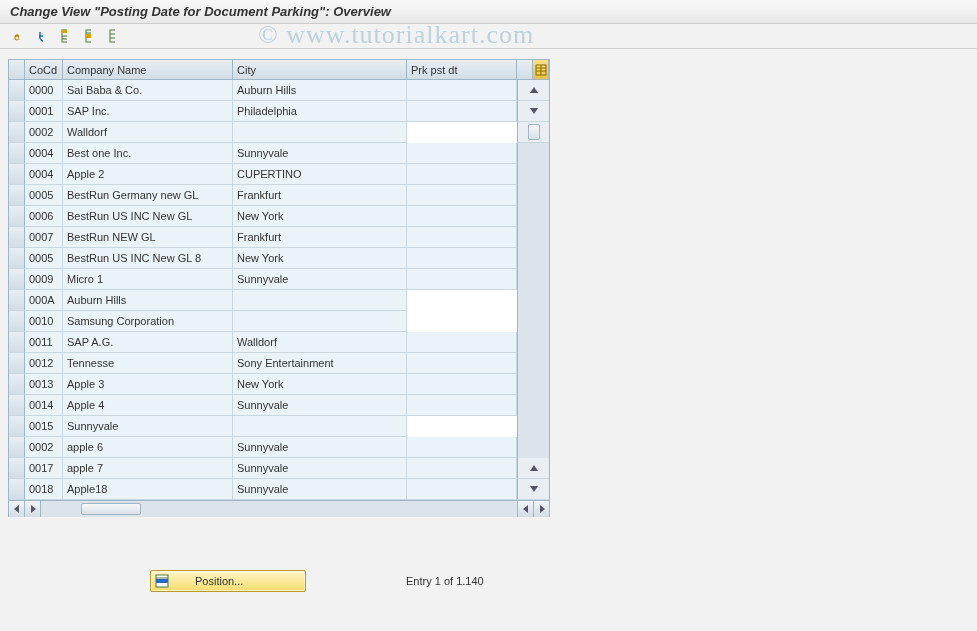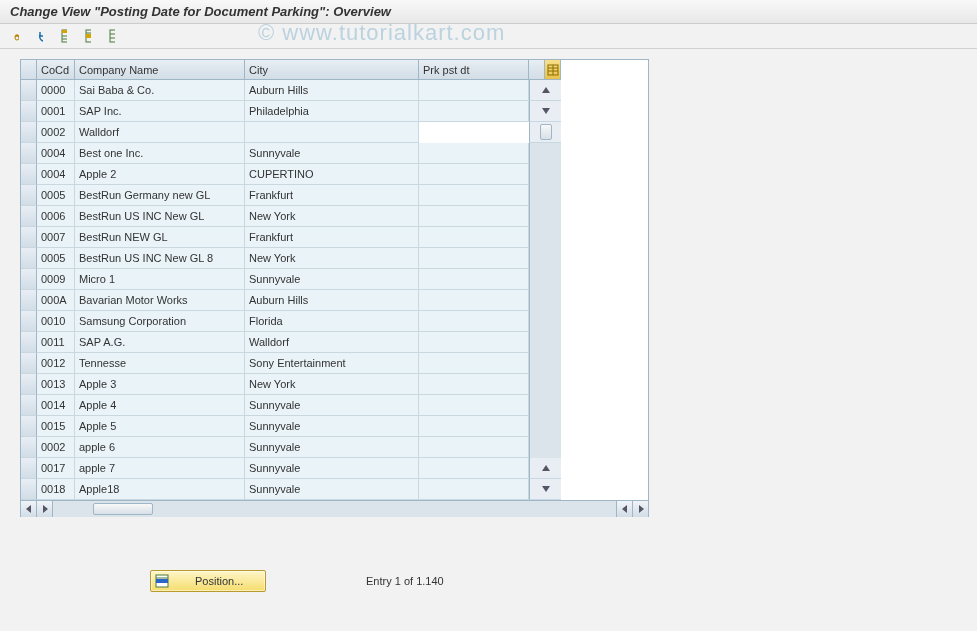--- a/index.html
+++ b/index.html
@@ -38,30 +38,30 @@
     display: flex;
     align-items: center;
     justify-content: center;
     cursor: pointer;
     border-radius: 2px;
   }
   .watermark {
     position: absolute;
     top: 20px;
     left: 258px;
-    font-size: 22px;
+    font-size: 26px;
     color: rgba(120,170,200,0.45);
-    font-family: Liberation Sans, sans-serif;
+    font-family: Liberation Serif, serif;
     letter-spacing: 1px;
     pointer-events: none;
     z-index: 5;
   }
   .table-container {
-    margin: 10px 8px 0 20px;
-    width: 629px;
+    margin: 10px 8px 0 8px;
+    width: 542px;
     border: 1px solid #9fb6c6;
     background: #fff;
     position: relative;
   }
   .grid {
     display: grid;
     grid-template-columns: 16px 38px 170px 174px 110px 16px 16px;
   }
   .hdr {
     background: linear-gradient(#e8eef4, #d2dde6);
@@ -154,21 +154,21 @@
     position: absolute;
     left: 0;
     right: 0;
     top: 570px;
     display: flex;
     align-items: center;
     gap: 100px;
     padding-left: 150px;
   }
   .position-btn {
-    width: 116px;
+    width: 156px;
     height: 22px;
     background: linear-gradient(#fef6c8, #f6dd6e);
     border: 1px solid #b89a2e;
     border-radius: 2px;
     display: flex;
     align-items: center;
     cursor: pointer;
     font-size: 11px;
     padding-left: 4px;
     gap: 26px;
@@ -303,28 +303,26 @@
       <div class="cell"></div>
       <div class="vscroll-track" style="grid-column: 6 / span 2;"></div>
       <div class="row-sel"></div>
       <div class="cell">0009</div>
       <div class="cell">Micro 1</div>
       <div class="cell">Sunnyvale</div>
       <div class="cell"></div>
       <div class="vscroll-track" style="grid-column: 6 / span 2;"></div>
       <div class="row-sel"></div>
       <div class="cell">000A</div>
-      <div class="cell">Bavarian Motor Works</div>
       <div class="cell">Auburn Hills</div>
       <div class="cell"></div>
       <div class="vscroll-track" style="grid-column: 6 / span 2;"></div>
       <div class="row-sel"></div>
       <div class="cell">0010</div>
       <div class="cell">Samsung Corporation</div>
-      <div class="cell">Florida</div>
       <div class="cell"></div>
       <div class="vscroll-track" style="grid-column: 6 / span 2;"></div>
       <div class="row-sel"></div>
       <div class="cell">0011</div>
       <div class="cell">SAP A.G.</div>
       <div class="cell">Walldorf</div>
       <div class="cell"></div>
       <div class="vscroll-track" style="grid-column: 6 / span 2;"></div>
       <div class="row-sel"></div>
       <div class="cell">0012</div>
@@ -339,21 +337,20 @@
       <div class="cell"></div>
       <div class="vscroll-track" style="grid-column: 6 / span 2;"></div>
       <div class="row-sel"></div>
       <div class="cell">0014</div>
       <div class="cell">Apple 4</div>
       <div class="cell">Sunnyvale</div>
       <div class="cell"></div>
       <div class="vscroll-track" style="grid-column: 6 / span 2;"></div>
       <div class="row-sel"></div>
       <div class="cell">0015</div>
-      <div class="cell">Apple 5</div>
       <div class="cell">Sunnyvale</div>
       <div class="cell"></div>
       <div class="vscroll-track" style="grid-column: 6 / span 2;"></div>
       <div class="row-sel"></div>
       <div class="cell">0002</div>
       <div class="cell">apple 6</div>
       <div class="cell">Sunnyvale</div>
       <div class="cell"></div>
       <div class="vscroll-track" style="grid-column: 6 / span 2;"></div>
       <div class="row-sel"></div>

